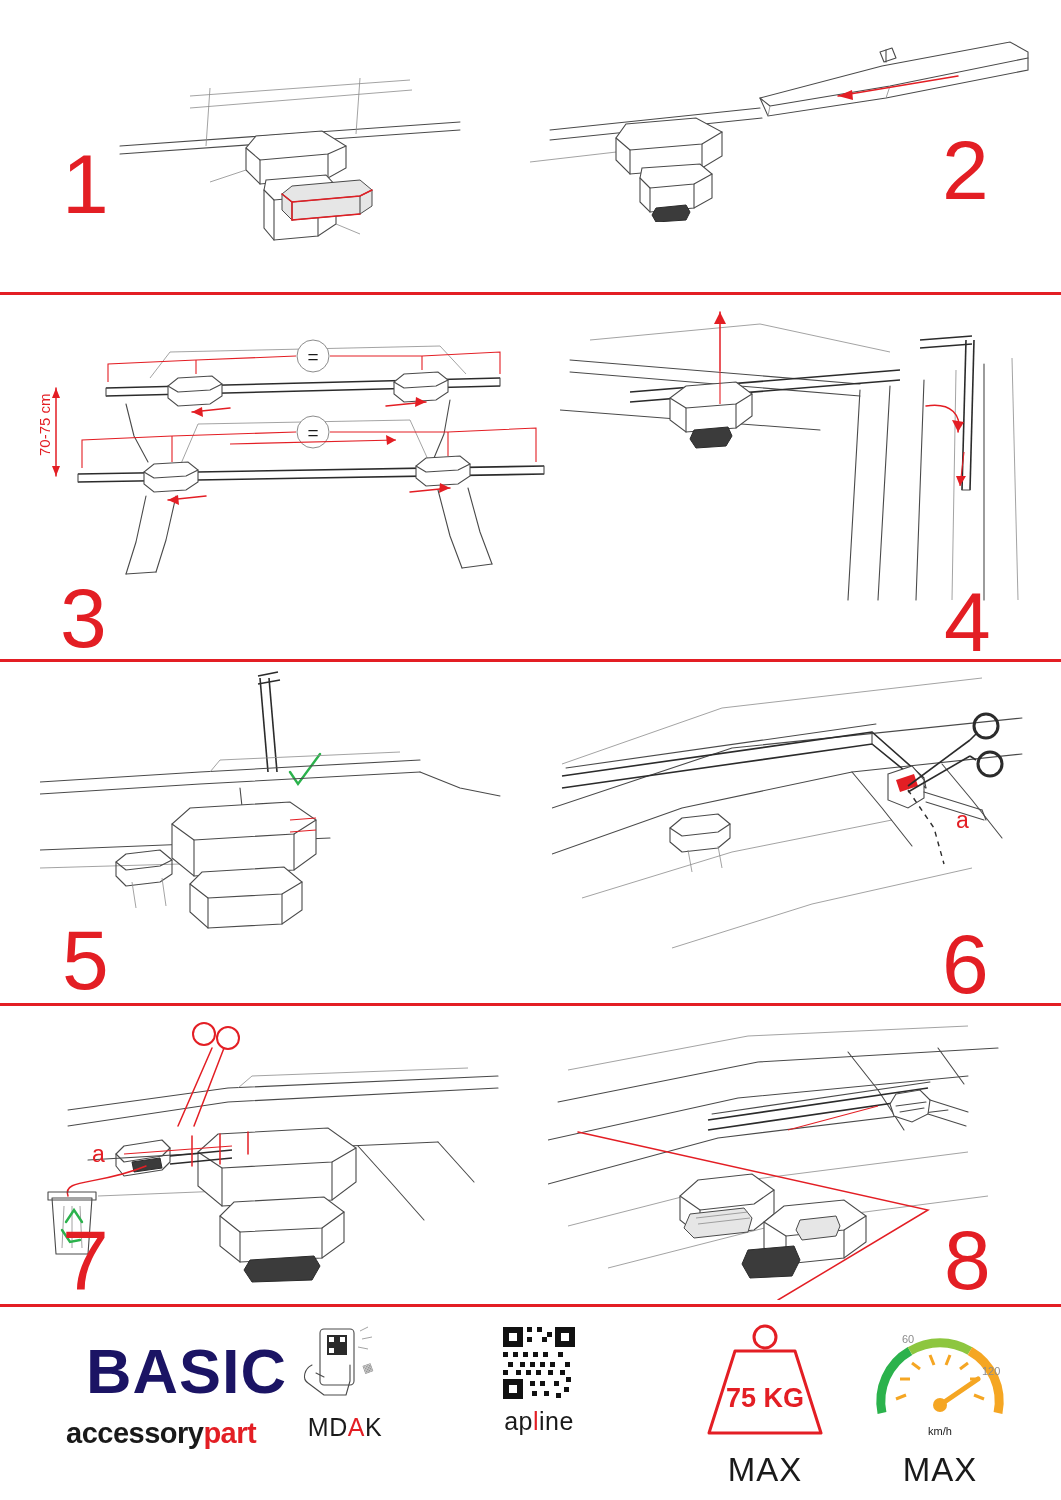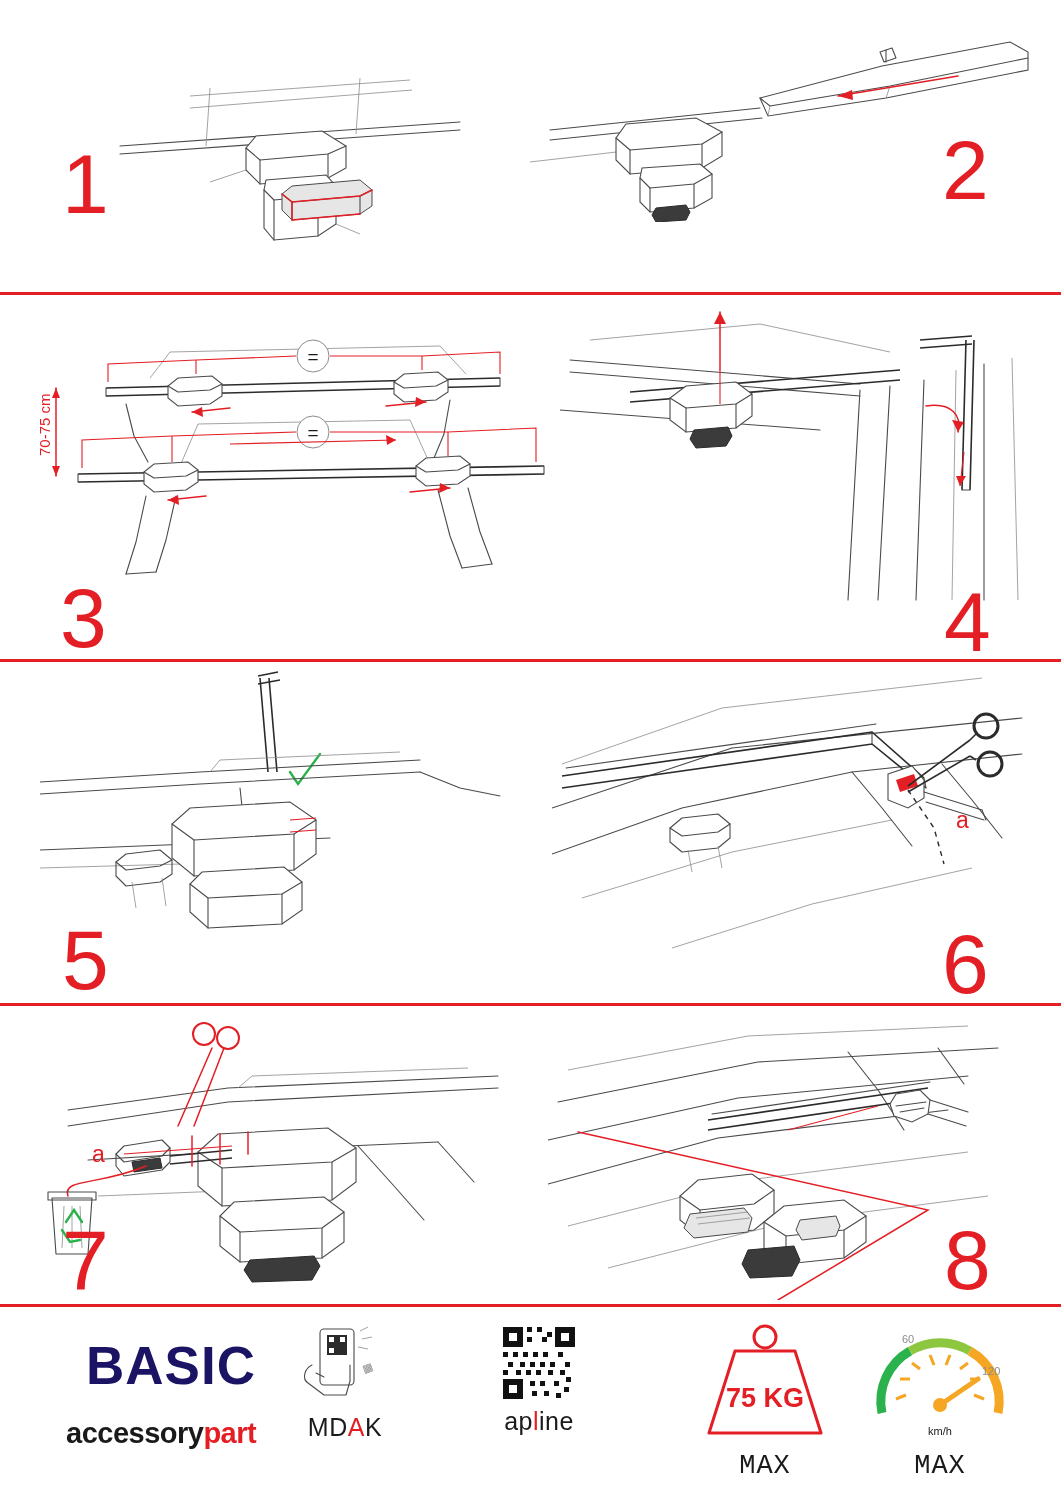--- a/index.html
+++ b/index.html
@@ -62,42 +62,42 @@
     font-family: "Liberation Sans", sans-serif;
     font-size: 23px; fill: #e31e24;
   }
 
   
   .footer { position: absolute; left: 0; top: 1307px; width: 1061px; height: 193px; }
 
   .brand-basic {
     position: absolute; left: 86px; top: 28px;
     font-family: "Liberation Sans", sans-serif;
-    font-size: 53px; font-weight: 700; letter-spacing: 1px;
+    font-size: 63px; font-weight: 700; letter-spacing: 1px;
     color: #1b1464;
   }
   .brand-accessory {
     position: absolute; left: 66px; top: 110px;
     font-family: "Liberation Sans", sans-serif;
     font-size: 29px; font-weight: 700; letter-spacing: -0.5px;
   }
   .brand-accessory .k1 { color: #1a1a1a; text-align: center; }
   .brand-accessory .k2 { color: #e31e24; }
 
   .mark { position: absolute; text-align: center; }
   .mark .cap {
     font-family: "Liberation Sans", sans-serif;
     font-size: 25px; letter-spacing: 0.5px; color: #1a1a1a;
   }
   .mark .cap .accent { color: #e31e24; }
 
   .maxblock { position: absolute; text-align: center; }
   .maxblock .maxcap {
-    font-family: Liberation Mono, monospace;
-    font-size: 27px; color: #1a1a1a; letter-spacing: 1px; margin-top: 2px;
+    font-family: Liberation Sans, sans-serif;
+    font-size: 33px; color: #1a1a1a; letter-spacing: 1px; margin-top: 2px;
   }
   .kgtext {
     font-family: "Liberation Sans", sans-serif;
     font-size: 27px; font-weight: 700; fill: #e31e24;
   }
   .kmh {
     font-family: "Liberation Sans", sans-serif;
     font-size: 11px; fill: #1a1a1a;
   }
   .gtick { font-family: "Liberation Sans", sans-serif; font-size: 11px; fill: #8c8c8c; }

